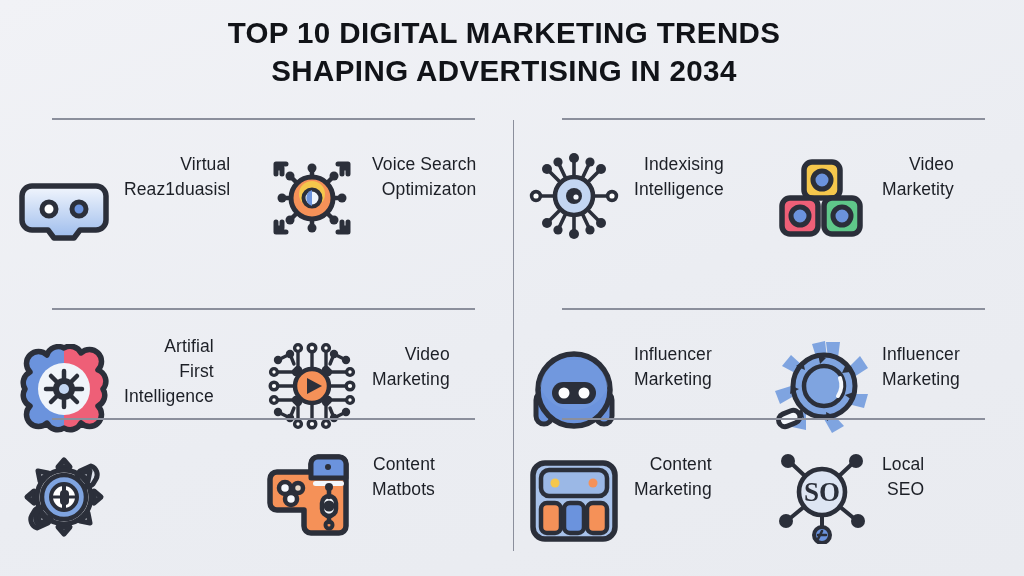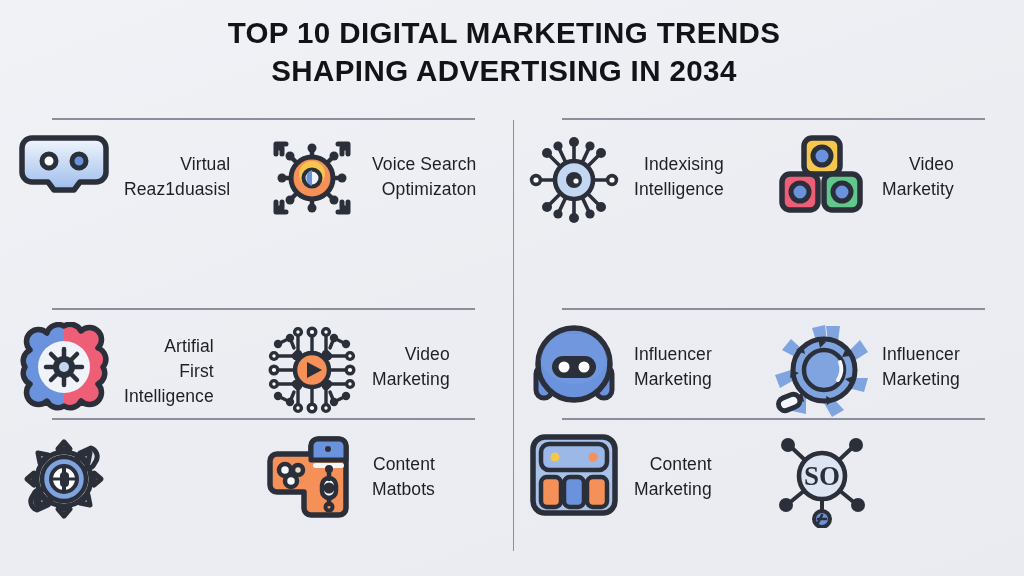--- a/index.html
+++ b/index.html
@@ -85,21 +85,21 @@
     gap: 10px;
   }
   .cell-a { left: 0px; }
   .cell-b { left: 248px; }
 
   .icon-box {
     width: 100px;
     height: 112px;
     flex: 0 0 100px;
     display: flex;
-    align-items: flex-start;
+    align-items: flex-end;
     justify-content: center;
   }
   .icon-box svg { display: block; }
 
   .label {
     padding-top: 20px;
     color: #1c1f26;
     font-size: 17.5px;
     line-height: 25px;
     font-weight: 400;
@@ -487,17 +487,19 @@
                 <circle cx="82" cy="13" r="7"></circle>
               <circle cx="12" cy="73" r="7"></circle>
                 <circle cx="84" cy="73" r="7"></circle>
             </g>
             <circle cx="48" cy="87" r="8" fill="#6b93dd" stroke="#2b2f3a" stroke-width="4"></circle>
             <path d="M44 87 h8 M48 83 l-4 8" stroke="#2b2f3a" stroke-width="2.6" stroke-linecap="round" fill="none"></path>
             <circle cx="48" cy="44" r="23" fill="#dde5f3" stroke="#2b2f3a" stroke-width="4.6"></circle>
             <text x="48" y="53" text-anchor="middle" font-family="'Liberation Serif', serif" font-size="27" font-weight="700" fill="#2b2f3a">SO</text>
           </svg>
         </div>
+        <div class="label">Local
+SEO</div>
       </div>
     </div>
   </div>
 
 </div>
 
 </body></html>

